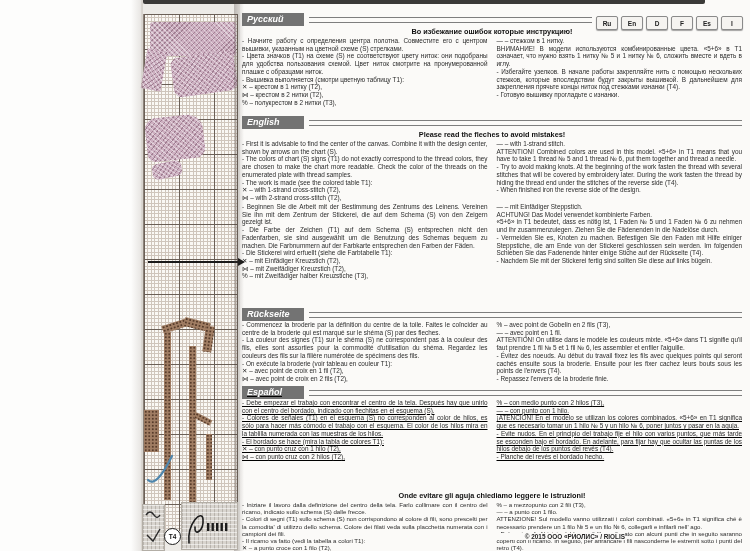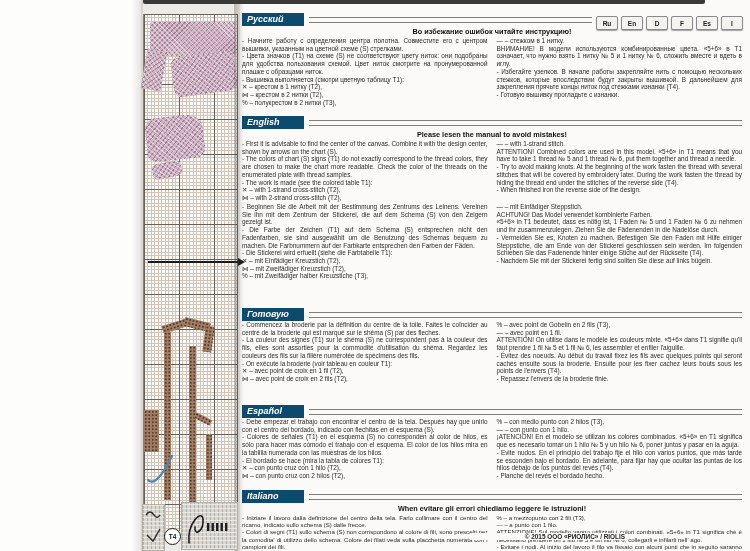--- a/index.html
+++ b/index.html
@@ -72,25 +72,25 @@
     font-size:6.5px;font-weight:bold;color:#222;
     display:flex;align-items:center;justify-content:center;
   }
 
   
   .lang-section{position:absolute;left:242px;width:500px;overflow:hidden;}
   #sec-ru{top:13px;height:102px;}
   #sec-en{top:116px;height:86px;}
   #sec-de{top:203px;height:104px;}
   #sec-fr{top:308px;height:96px;}
-  #sec-es{top:405px;height:84px;}
+  #sec-es{top:386px;height:84px;text-decoration:underline;}
   #sec-it{top:490px;height:61px;}
   .sec-head{display:flex;align-items:center;height:13px;}
   .lang-tag{
-    background:#0c4a6e;color:#fff;font-weight:bold;font-style:italic;
+    background:#737373;color:#fff;font-weight:bold;font-style:italic;
     font-size:9px;line-height:12px;padding:0 9px 1px 5px;min-width:48px;
   }
   .rule{flex:1;height:4px;border-top:1px solid #7e7e7e;border-bottom:1px solid #7e7e7e;margin-left:5px;align-self:center;}
   #sec-ru .rule{margin-right:150px;} 
   .sec-title{text-align:center;font-weight:bold;font-size:7.3px;line-height:9px;margin:1px 0;color:#111;}
   .sec-cols{display:flex;gap:9px;}
   .col{
     flex:1;font-size:6.4px;line-height:7.7px;color:#2b2b2b;
     white-space:pre-line;text-align:justify;
   }
@@ -160,41 +160,41 @@
   <div class="lang-btn">F</div>
   <div class="lang-btn">Es</div>
   <div class="lang-btn">I</div>
 </div>
 
 <section class="lang-section" id="sec-ru">
   <div class="sec-head">
     <div class="lang-tag">Русский</div>
     <div class="rule"></div>
   </div>
-  <div class="sec-title">Во избежание ошибок читайте инструкцию!</div>
+  <div class="sec-title">Во избежание ошибок которые инструкцию!</div>
   <div class="sec-cols">
     <div class="col">- Начните работу с определения центра полотна. Совместите его с центром вышивки, указанным на цветной схеме (S) стрелками.
 - Цвета значков (T1) на схеме (S) не соответствуют цвету ниток: они подобраны для удобства пользования схемой. Цвет ниток смотрите на пронумерованной плашке с образцами ниток.
 - Вышивка выполняется (смотри цветную таблицу T1):
 ✕ – крестом в 1 нитку (T2),
 ⋈ – крестом в 2 нитки (T2),
 % – полукрестом в 2 нитки (T3),</div>
     <div class="col">— – стежком в 1 нитку.
 ВНИМАНИЕ! В модели используются комбинированные цвета. «5+6» в T1 означает, что нужно взять 1 нитку № 5 и 1 нитку № 6, сложить вместе и вдеть в иглу.
 - Избегайте узелков. В начале работы закрепляйте нить с помощью нескольких стежков, которые впоследствии будут закрыты вышивкой. В дальнейшем для закрепления прячьте концы ниток под стежками изнанки (T4).
 - Готовую вышивку прогладьте с изнанки.</div>
   </div>
 </section>
 
 <section class="lang-section" id="sec-en">
   <div class="sec-head">
     <div class="lang-tag">English</div>
     <div class="rule"></div>
   </div>
-  <div class="sec-title">Please lesen the manual to avoid mistakes!</div>
+  <div class="sec-title">Please read the fleches to avoid mistakes!</div>
   <div class="sec-cols">
     <div class="col">- First it is advisable to find the center of the canvas. Combine it with the design center, shown by arrows on the chart (S).
 - The colors of chart (S) signs (T1) do not exactly correspond to the thread colors, they are chosen to make the chart more readable. Check the color of the threads on the enumerated plate with thread samples.
 - The work is made (see the colored table T1):
 ✕ – with 1-strand cross-stitch (T2),
 ⋈ – with 2-strand cross-stitch (T2),
 % – with 2-strand half cross-stitch (T3),</div>
     <div class="col">— – with 1-strand stitch.
 ATTENTION! Combined colors are used in this model. «5+6» in T1 means that you have to take 1 thread № 5 and 1 thread № 6, put them together and thread a needle.
 - Try to avoid making knots. At the beginning of the work fasten the thread with several stitches that will be covered by embroidery later. During the work fasten the thread by hiding the thread end under the stitches of the reverse side (T4).
@@ -213,21 +213,21 @@
     <div class="col">— – mit Einfädiger Steppstich.
 ACHTUNG! Das Model verwendet kombinierte Farben.
 «5+6» in T1 bedeutet, dass es nötig ist, 1 Faden № 5 und 1 Faden № 6 zu nehmen und ihr zusammenzulegen. Ziehen Sie die Fädenenden in die Nadelöse durch.
 - Vermeiden Sie es, Knoten zu machen. Befestigen Sie den Faden mit Hilfe einiger Steppstiche, die am Ende von der Stickerei geschlossen sein werden. Im folgenden Schieben Sie das Fadenende hinter einige Stiche auf der Rückseite (T4).
 - Nachdem Sie mit der Stickerei fertig sind sollten Sie diese auf links bügeln.</div>
   </div>
 </section>
 
 <section class="lang-section" id="sec-fr">
   <div class="sec-head">
-    <div class="lang-tag">Готовую</div>
+    <div class="lang-tag">Rückseite</div>
     <div class="rule"></div>
   </div>
   <div class="sec-cols">
     <div class="col">- Commencez la broderie par la définition du centre de la toile. Faites le coïncider au centre de la broderie qui est marqué sur le shéma (S) par des fleches.
 - La couleur des signes (T1) sur le shéma (S) ne correspondent pas à la couleur des fils, elles sont assorties pour la commodité d'utilisation du shéma. Regardez les couleurs des fils sur la filière numérotée de spécimens des fils.
 - On exécute la broderie (voir tableau en couleur T1):
 ✕ – avec point de croix en 1 fil (T2),
 ⋈ – avec point de croix en 2 fils (T2),</div>
     <div class="col">% – avec point de Gobelin en 2 fils (T3),
 — – avec point en 1 fil.
@@ -250,25 +250,21 @@
 ⋈ – con punto cruz con 2 hilos (T2),</div>
     <div class="col">% – con medio punto con 2 hilos (T3),
 — – con punto con 1 hilo.
 ¡ATENCIÓN! En el modelo se utilizan los colores combinados. «5+6» en T1 significa que es necesario tomar un 1 hilo № 5 y un hilo № 6, poner juntos y pasar en la aguja.
 - Evite nudos. En el principio del trabajo fije el hilo con varios puntos, que más tarde se esconden bajo el bordado. En adelante, para fijar hay que ocultar las puntas de los hilos debajo de los puntos del revés (T4).
 - Planche del revés el bordado hecho.</div>
   </div>
 </section>
 
 <section class="lang-section" id="sec-it">
-  <div class="sec-head">
-    <div class="lang-tag">Italiano</div>
-    <div class="rule"></div>
-  </div>
-  <div class="sec-title">When evitare gli errori chiediamo leggere le istruzioni!</div>
+  <div class="sec-title">Onde evitare gli aguja chiediamo leggere le istruzioni!</div>
   <div class="sec-cols">
     <div class="col">- Iniziare il lavoro dalla definizione del centro della tela. Farlo collimare con il centro del ricamo, indicato sullo schema (S) dalle frecce.
 - Colori di segni (T1) sullo schema (S) non corrispondono al colore di fili, sono prescelti per la comodita' di utilizzo dello schema. Colore dei filati veda sulla placchetta numerata con i campioni dei fili.
 - Il ricamo va fatto (vedi la tabella a colori T1):
 ✕ – a punto croce con 1 filo (T2),
 ⋈ – a punto croce con 2 fili (T2).</div>
     <div class="col">% – a mezzopunto con 2 fili (T3),
 — – a punto con 1 filo.
 ATTENZIONE! Sul modello vanno utilizzati i colori combinati. «5+6» in T1 significa ché è necessario prendere un 1 filo № 5 e un filo № 6, collegarli e infilarli nell' ago.
 - Evitare i nodi. Al inizio del lavoro il filo va fissato con alcuni punti che in seguito saranno coperti con il ricamo. In seguito, per affrancare i fili nasconderne le estremit sotto i punti del retro (T4).

